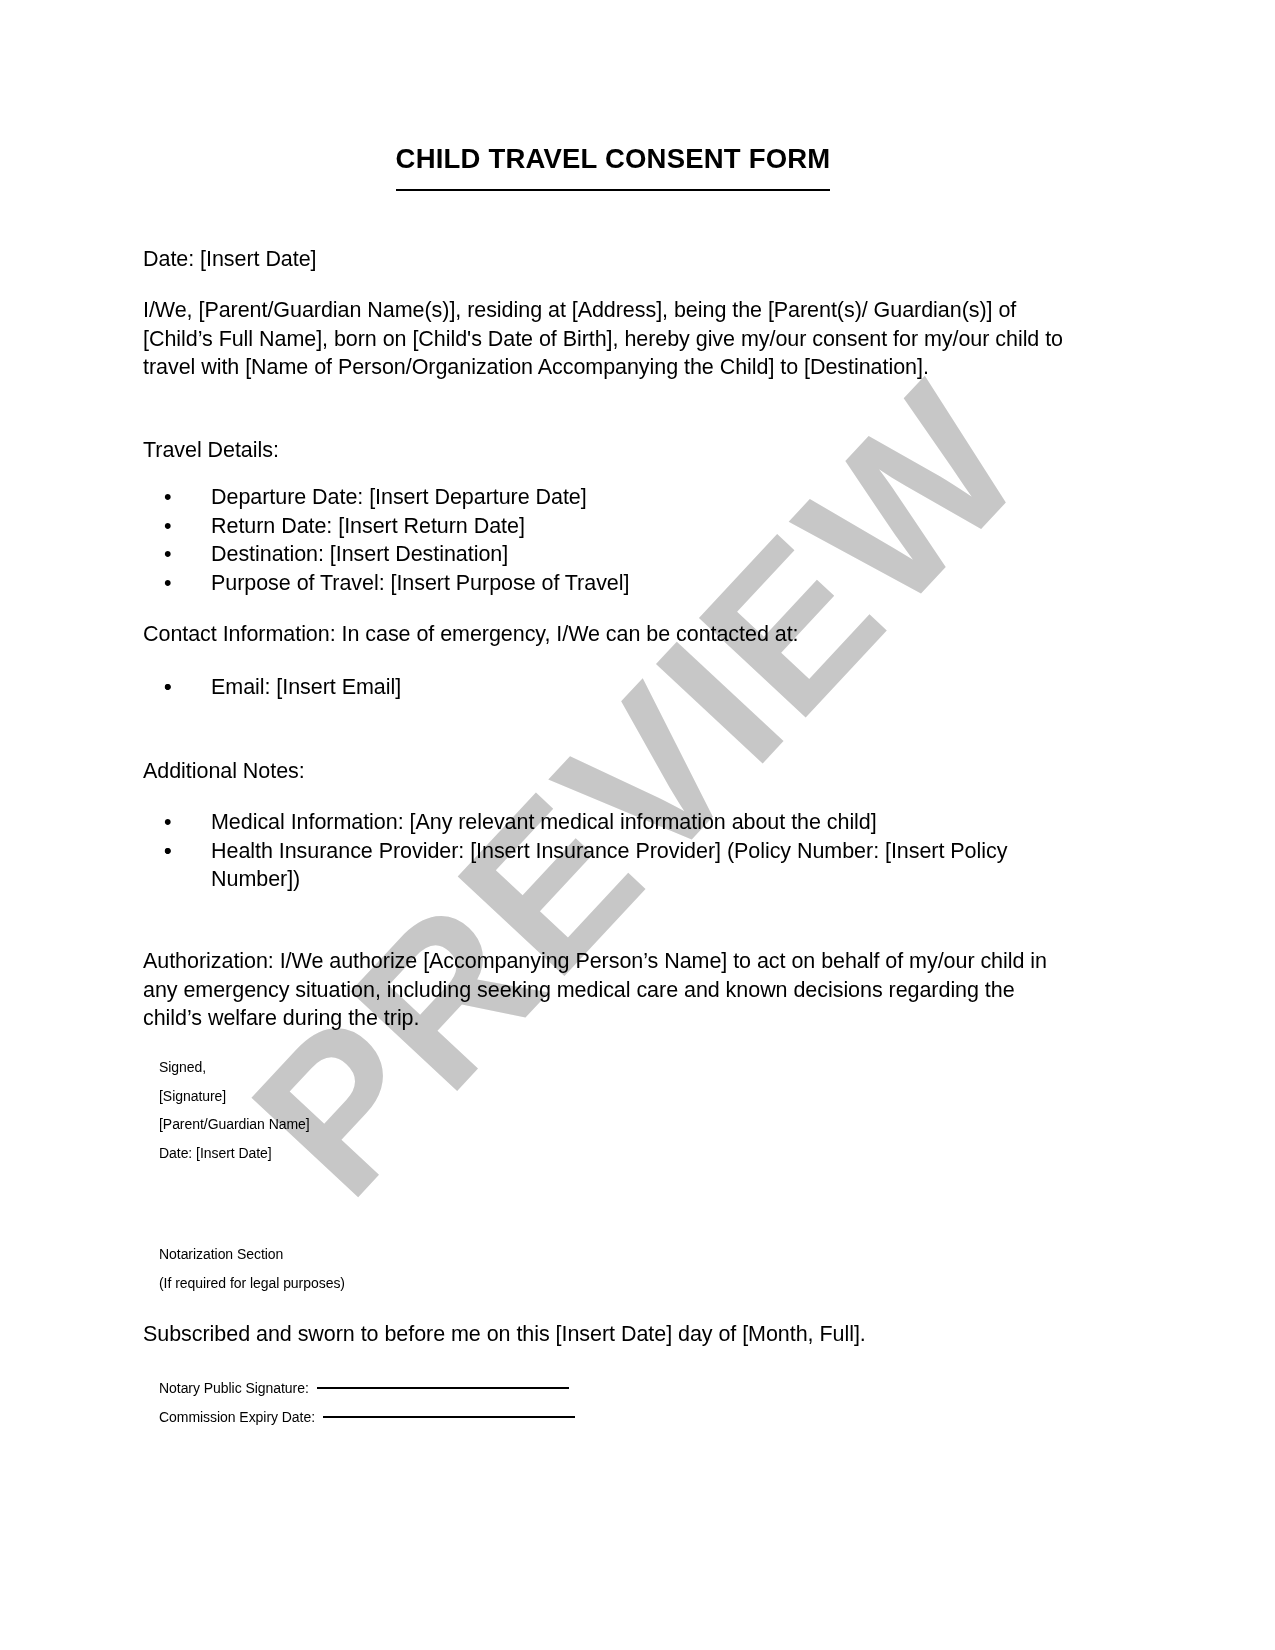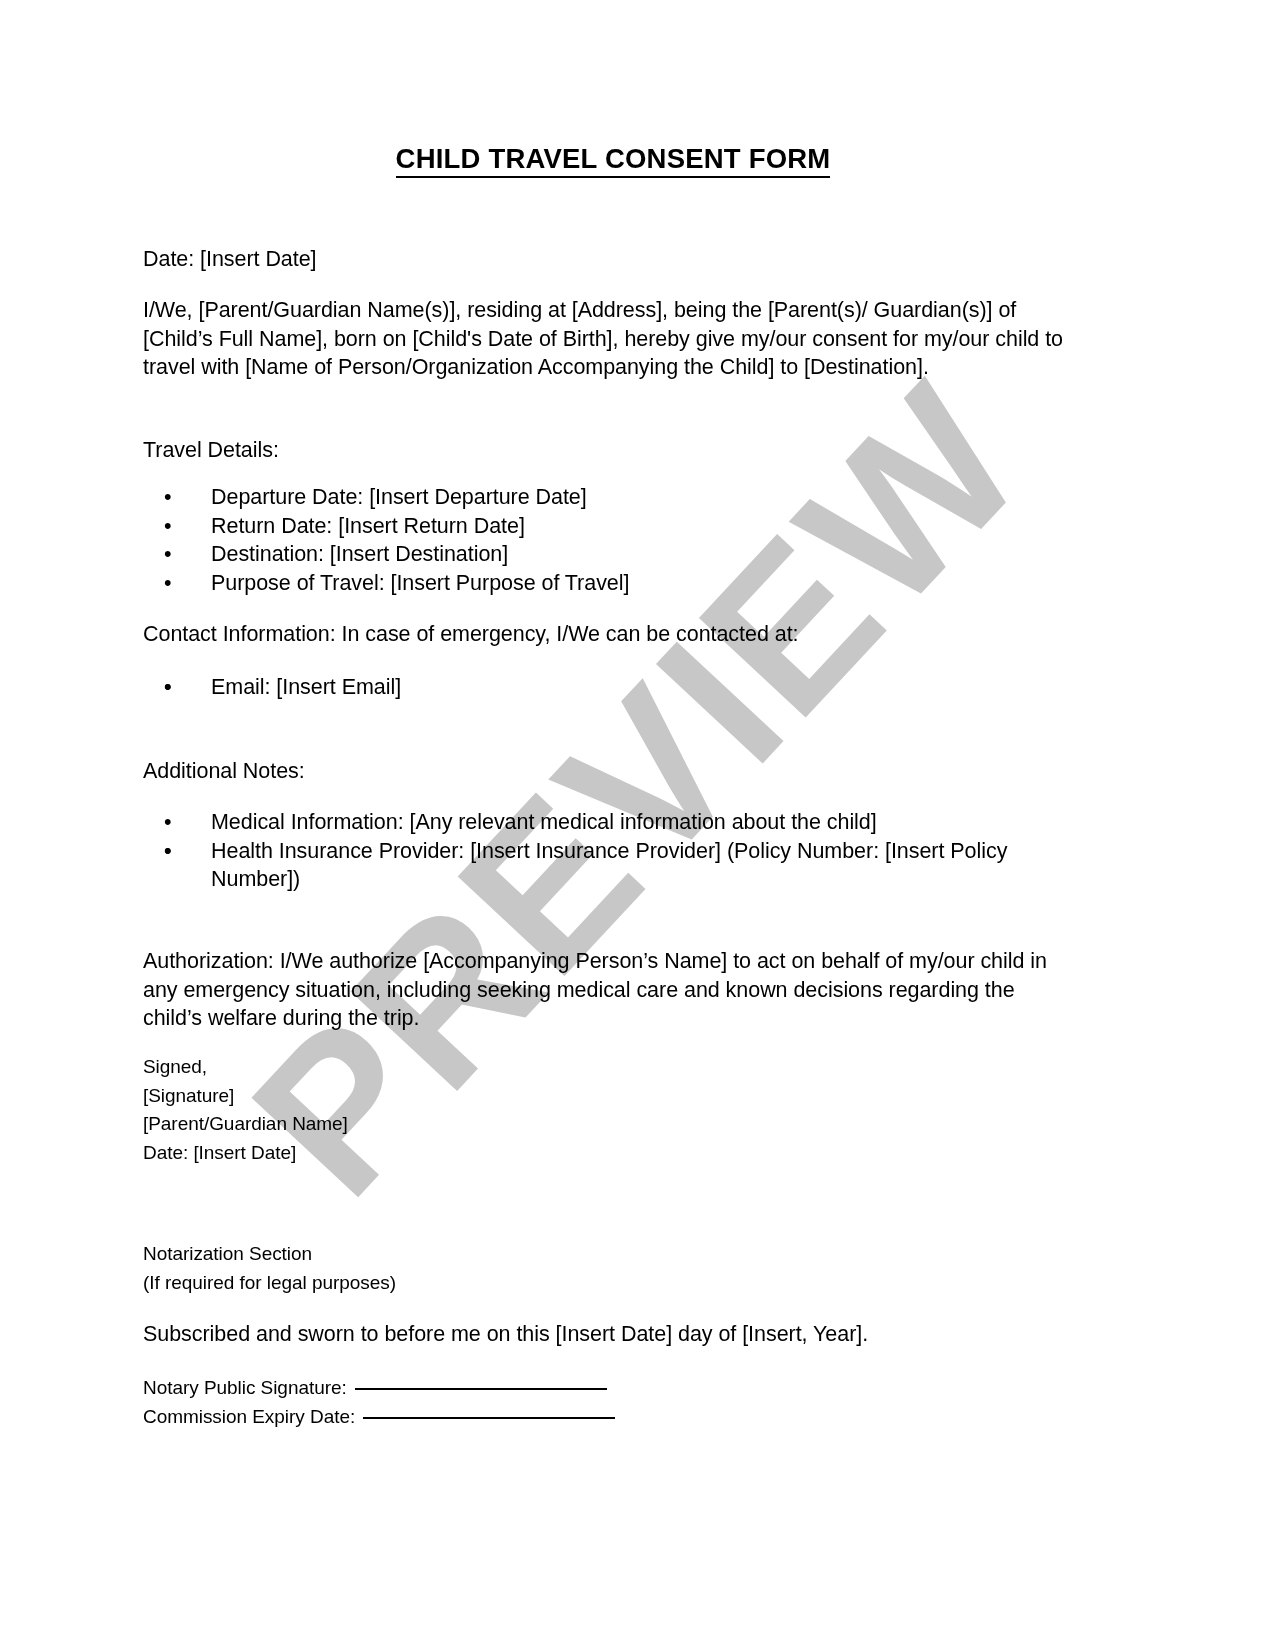--- a/index.html
+++ b/index.html
@@ -67,21 +67,21 @@
     font-size: 27.5px;
     font-weight: 700;
     letter-spacing: 0.2px;
     position: absolute;
     left: 0;
     top: 143px;
     width: 940px;
   }
   .doc-title span.ul {
     border-bottom: 2.5px solid #000;
-    padding-bottom: 2px;
+    padding-bottom: 15px;
   }
 
   p.para {
     margin: 0;
     font-size: 21.5px;
     line-height: 28.5px;
     position: absolute;
     left: 0;
     width: 925px;
     letter-spacing: -0.05px;
@@ -105,22 +105,22 @@
   ul.bullets li .dot {
     position: absolute;
     left: 21px;
     top: 0;
     font-size: 21.5px;
     line-height: 28.5px;
   }
 
   .blk {
     position: absolute;
-    left: 0;
-    font-size: 19px;
+    left: 16px;
+    font-size: 14px;
     line-height: 28.5px;
     width: 925px;
     letter-spacing: -0.05px;
   }
   .blk div { white-space: pre-wrap; }
 
   .sig-line {
     display: inline-block;
     border-bottom: 2.5px solid #000;
     width: 252px;
@@ -192,21 +192,21 @@
       <div>[Signature]</div>
       <div>[Parent/Guardian Name]</div>
       <div>Date: [Insert Date]</div>
     </div>
 
     <div class="blk blk-notary">
       <div>Notarization Section</div>
       <div>(If required for legal purposes)</div>
     </div>
 
-    <p class="para p-sworn">Subscribed and sworn to before me on this [Insert Date] day of [Insert, Year].</p>
+    <p class="para p-sworn">Subscribed and sworn to before me on this [Insert Date] day of [Month, Full].</p>
 
     <div class="blk blk-notlines">
       <div><span>Notary Public Signature:</span><span class="sig-line"></span></div>
       <div><span>Commission Expiry Date:</span><span class="sig-line"></span></div>
     </div>
 
   </div>
 </div>
 
 </body></html>

